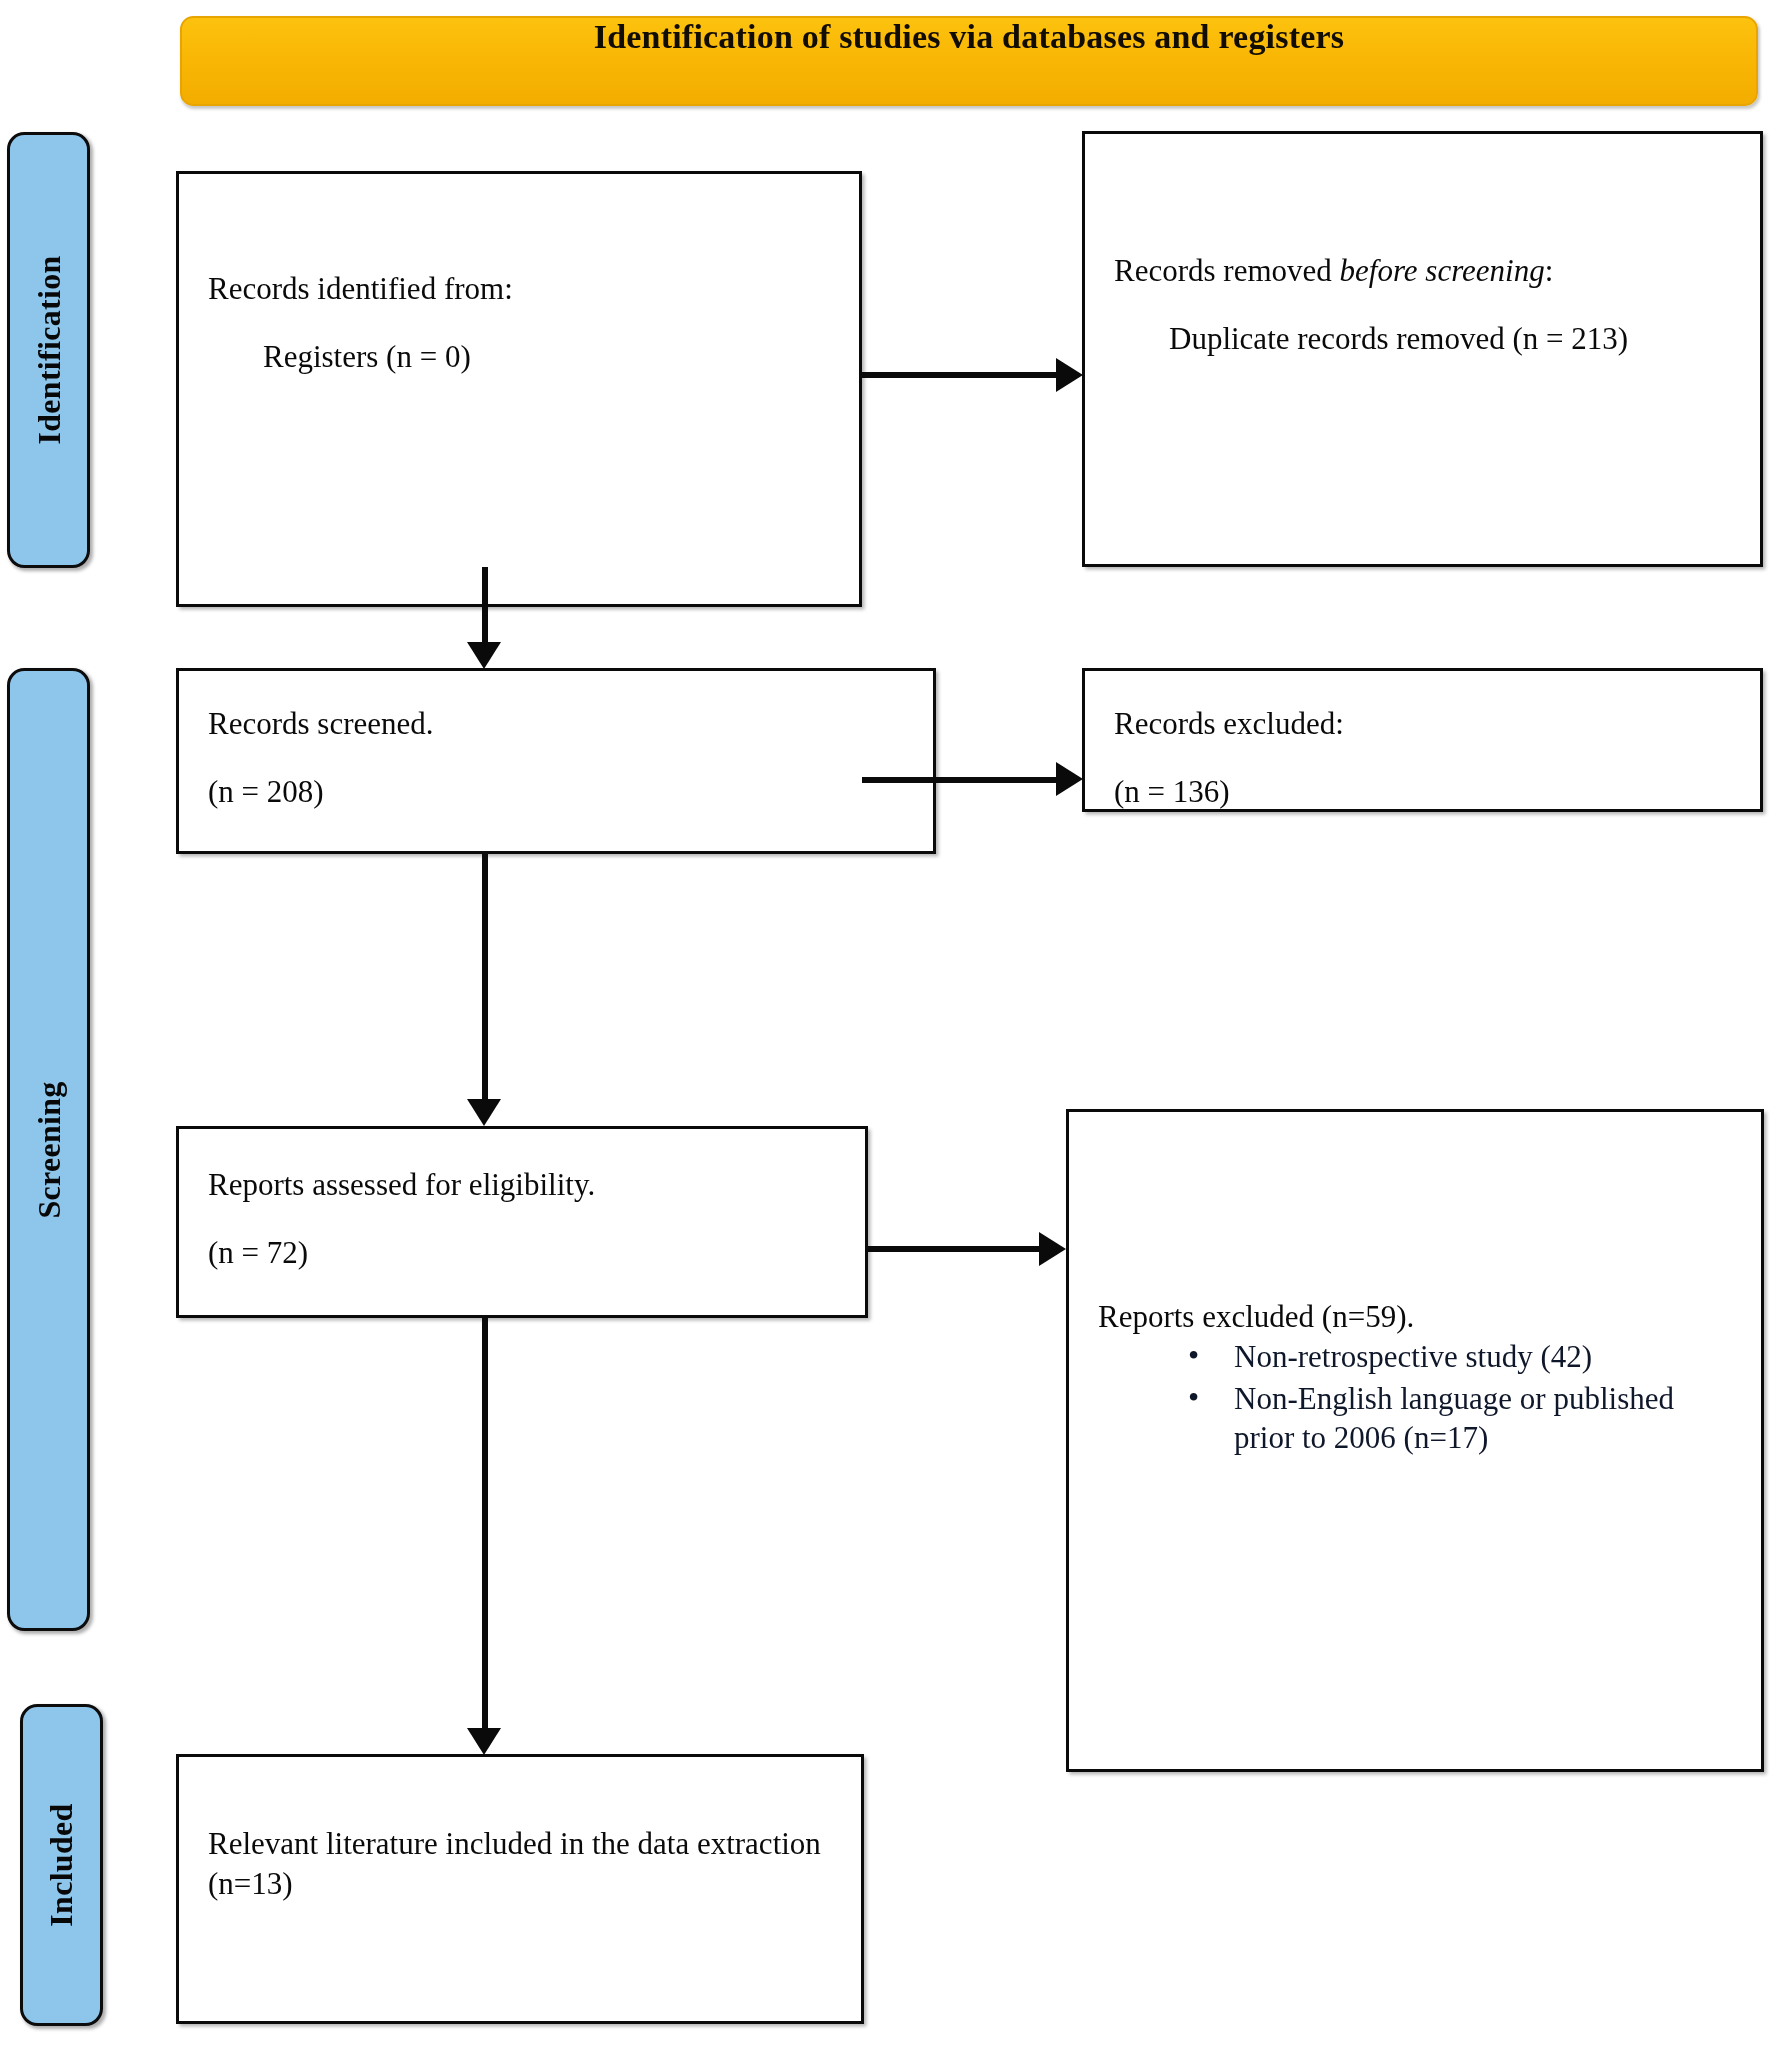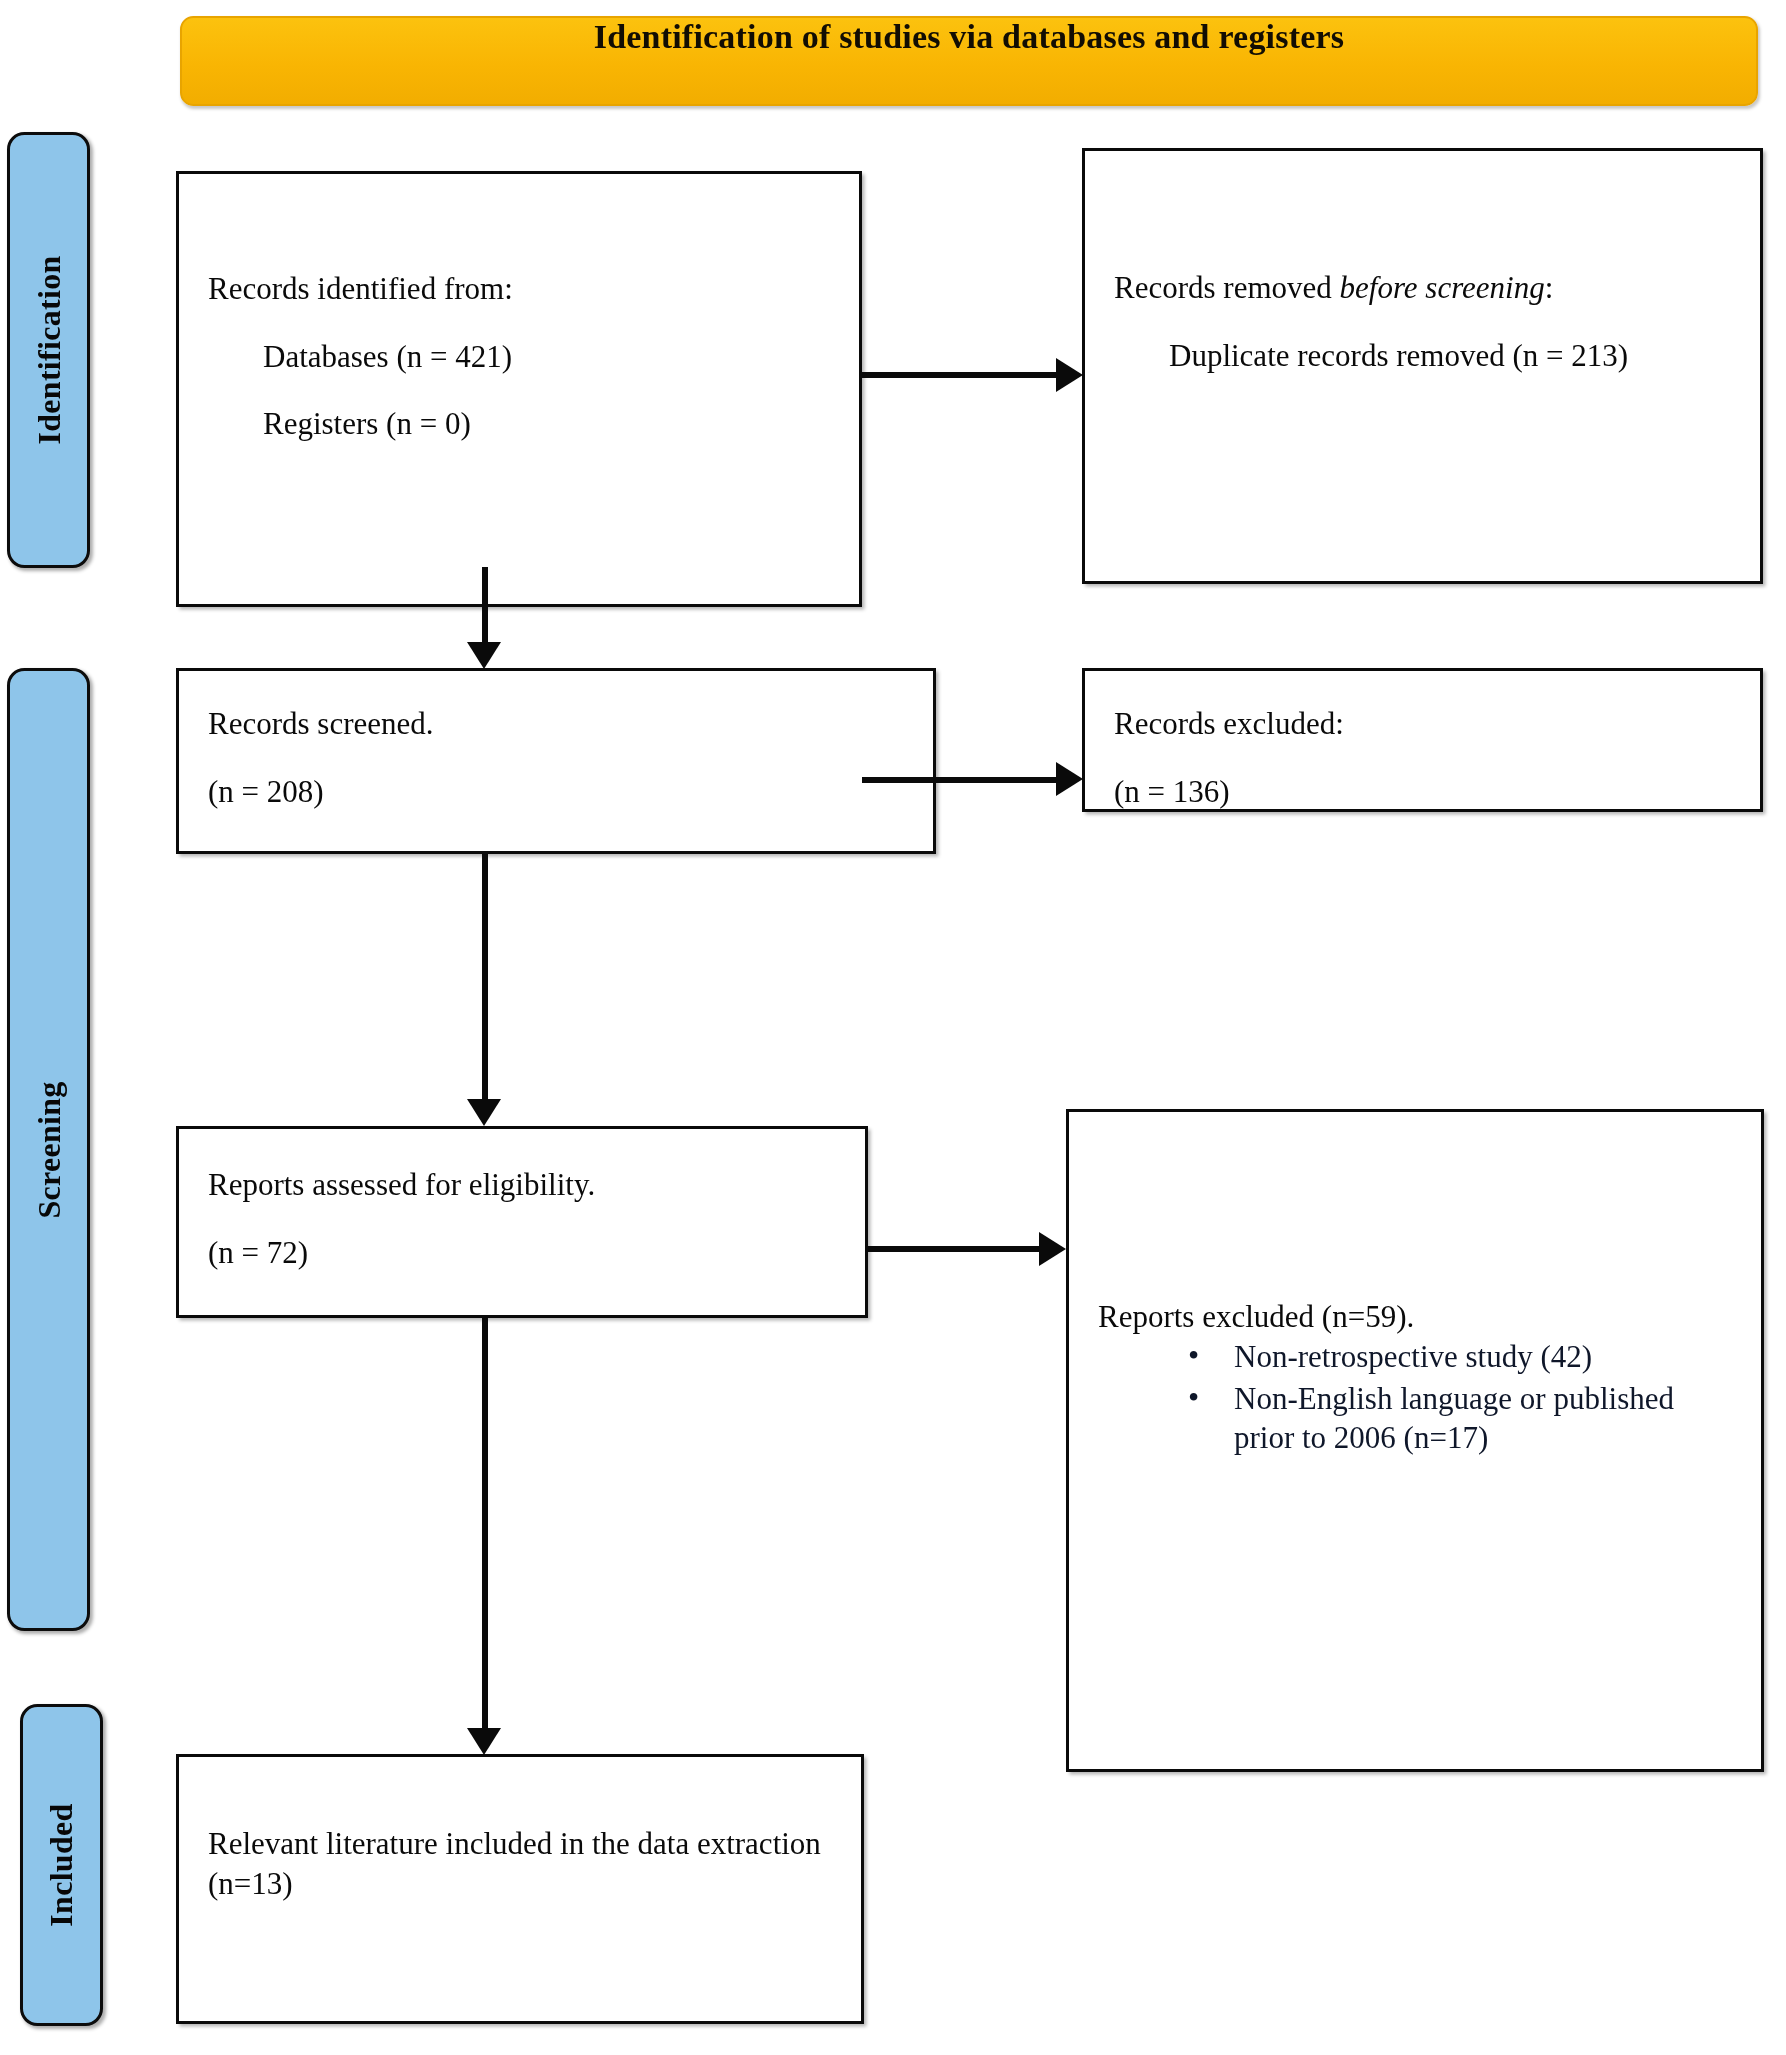--- a/index.html
+++ b/index.html
@@ -108,21 +108,21 @@
     content: "\2022";
     position: absolute;
     left: 3.1px;
     top: -2.1px;
     font-size: 32px;
     line-height: 1.26;
   }
 
   
   #box-identified   { left: 176px;  top: 131px;  width: 686px; height: 436px; margin-top: 40px; }
-  #box-removed      { left: 1082px; top: 131px;  width: 681px; height: 436px; margin-top: 17px; }
+  #box-removed      { left: 1082px; top: 131px;  width: 681px; height: 436px; }
   #box-screened     { left: 176px;  top: 668px; width: 760px; height: 186px; }
   #box-excluded     { left: 1082px; top: 668px; width: 681px; height: 144px; }
   #box-eligibility  { left: 176px;  top: 1126px; width: 692px; height: 192px; }
   #box-rep-excluded { left: 1066px; top: 1109px; width: 698px; height: 663px; }
   #box-included     { left: 176px;  top: 1754px; width: 688px; height: 270px; }
 
   
   #box-identified   .fbox-inner { top: 95px; }
   #box-removed      .fbox-inner { top: 117px; }
   #box-screened     .fbox-inner { top: 33px;  }
@@ -182,21 +182,20 @@
   <div class="stage" id="stage-screening">
     <span class="stage-label">Screening</span>
   </div>
   <div class="stage" id="stage-included">
     <span class="stage-label">Included</span>
   </div>
 
   <div class="fbox" id="box-identified">
     <div class="fbox-inner">
       <p class="fline">Records identified from:</p>
-      <p class="fline indent gap">Databases (n = 421)</p>
       <p class="fline indent gap">Registers (n = 0)</p>
     </div>
   </div>
 
   <div class="fbox" id="box-removed">
     <div class="fbox-inner">
       <p class="fline"><span>Records removed </span><span class="it">before screening</span><span>:</span></p>
       <p class="fline indent gap">Duplicate records removed (n = 213)</p>
     </div>
   </div>

